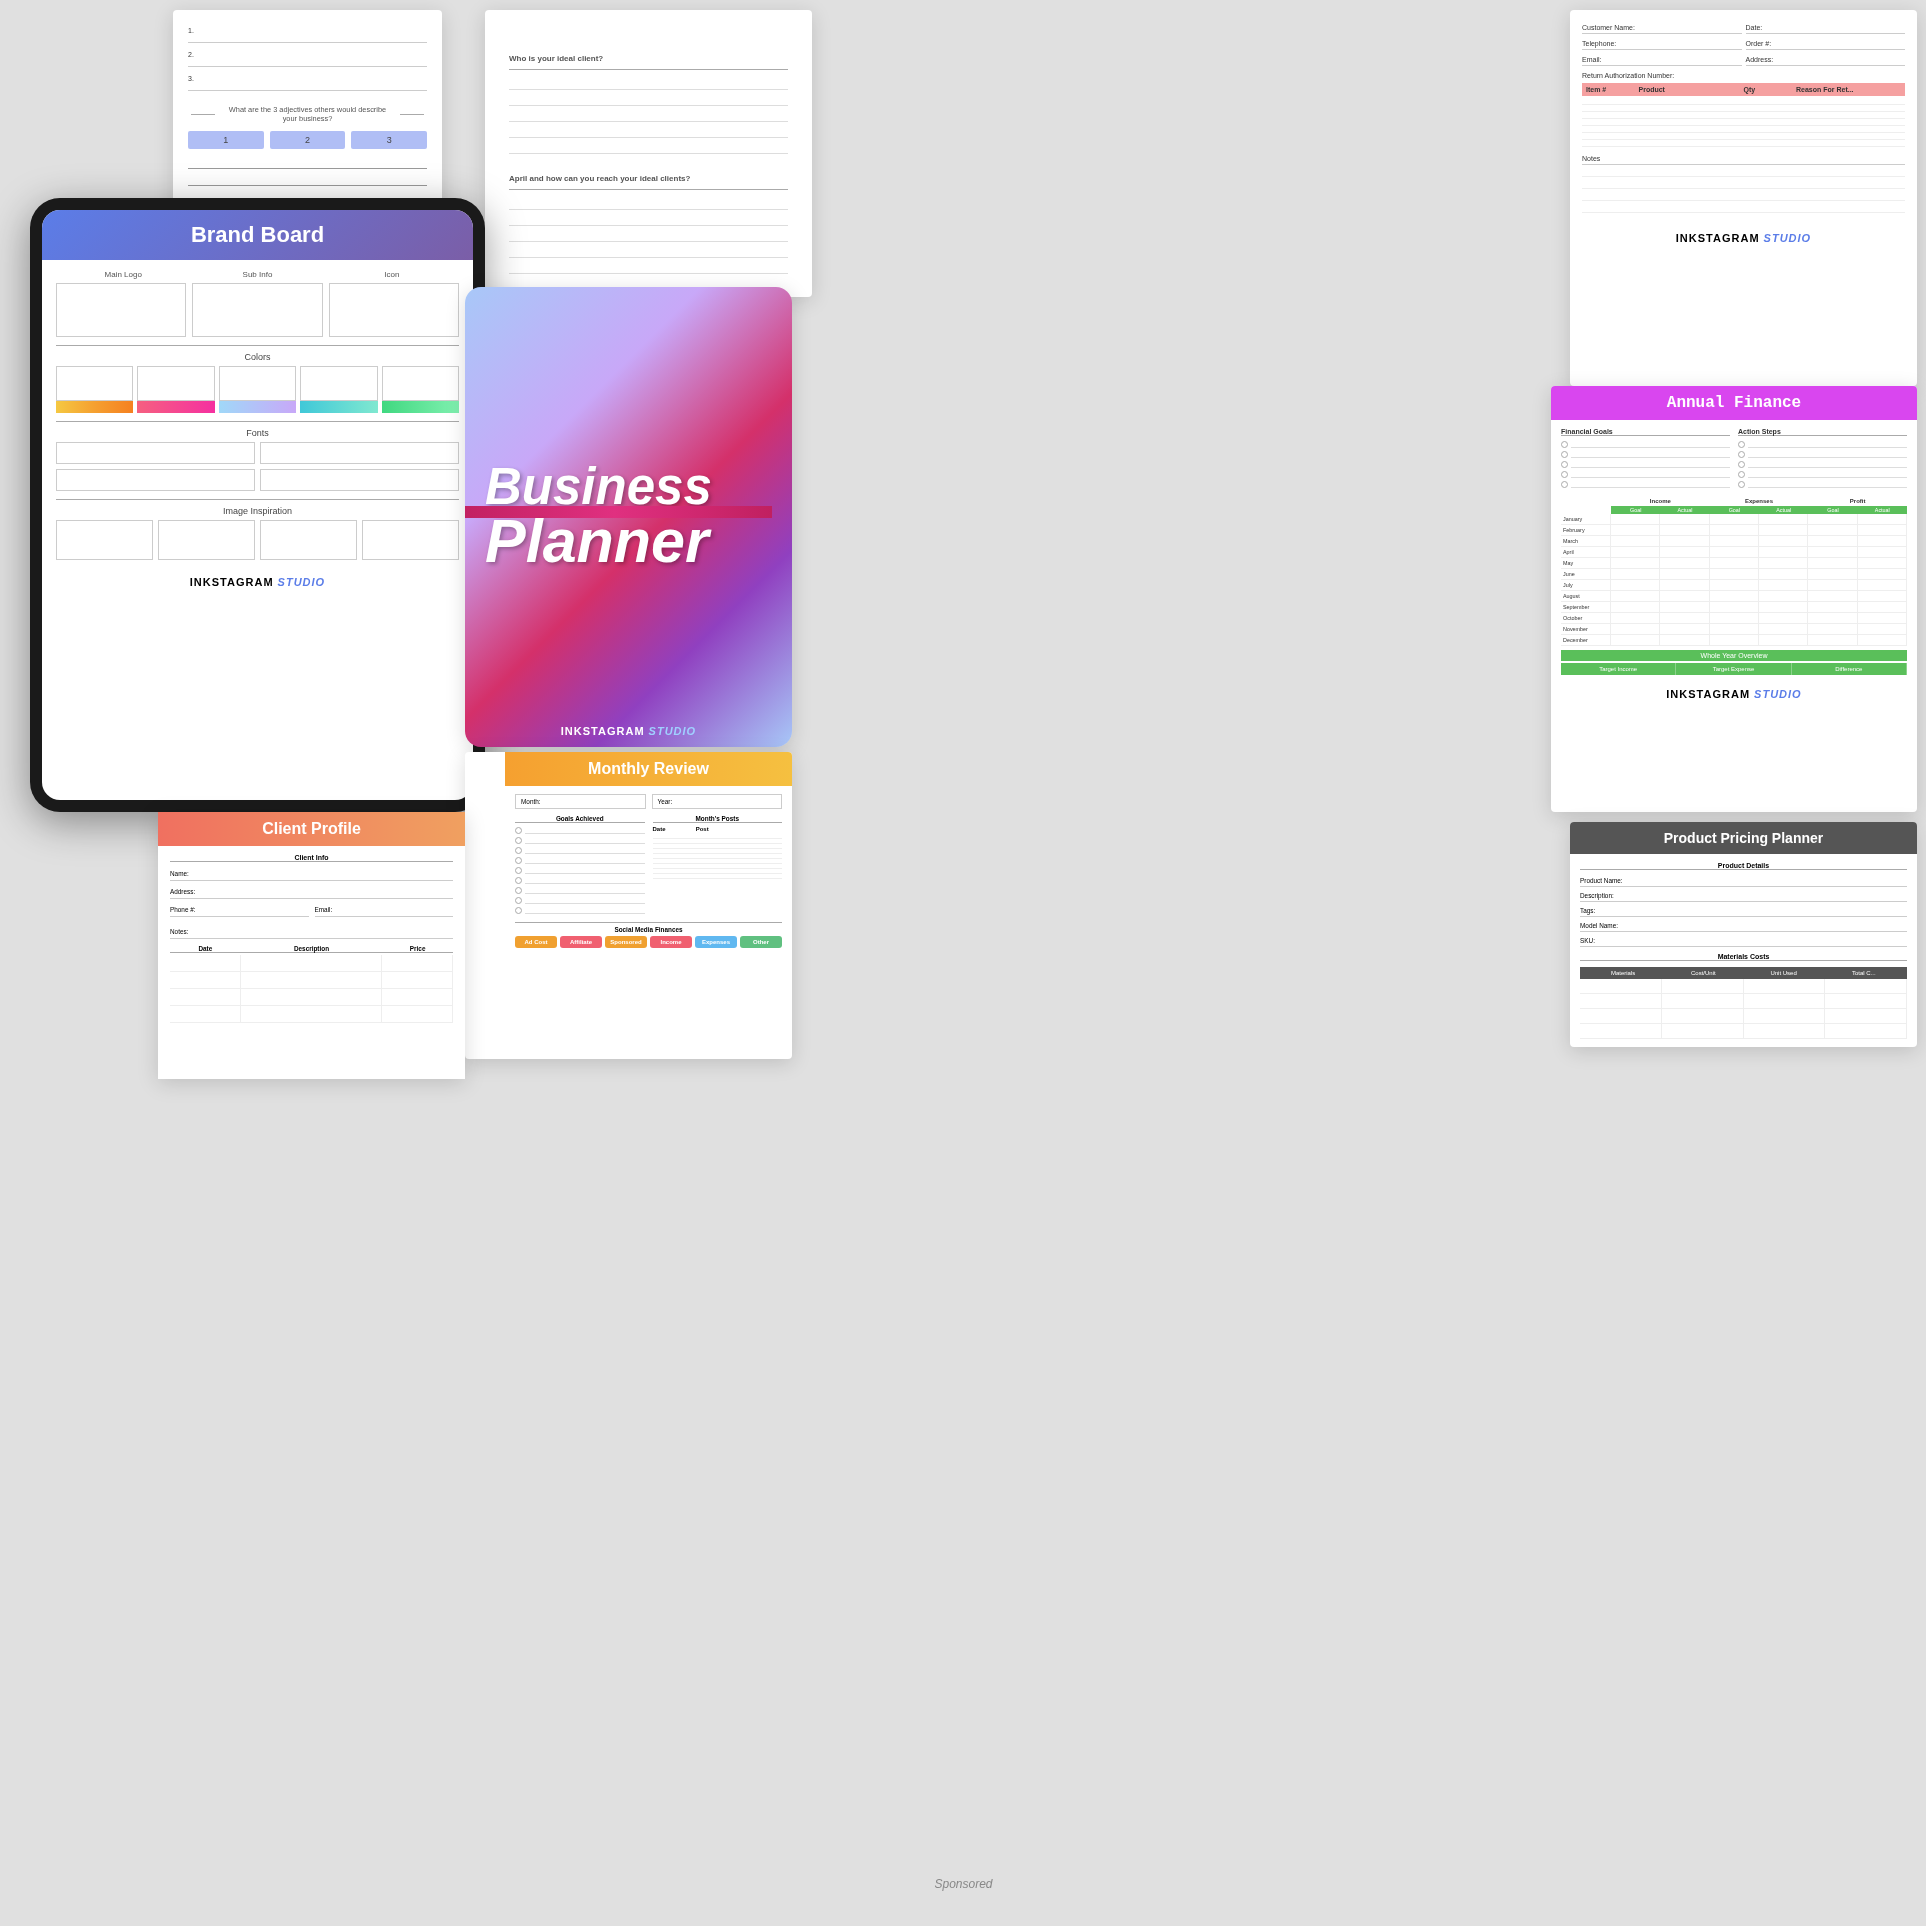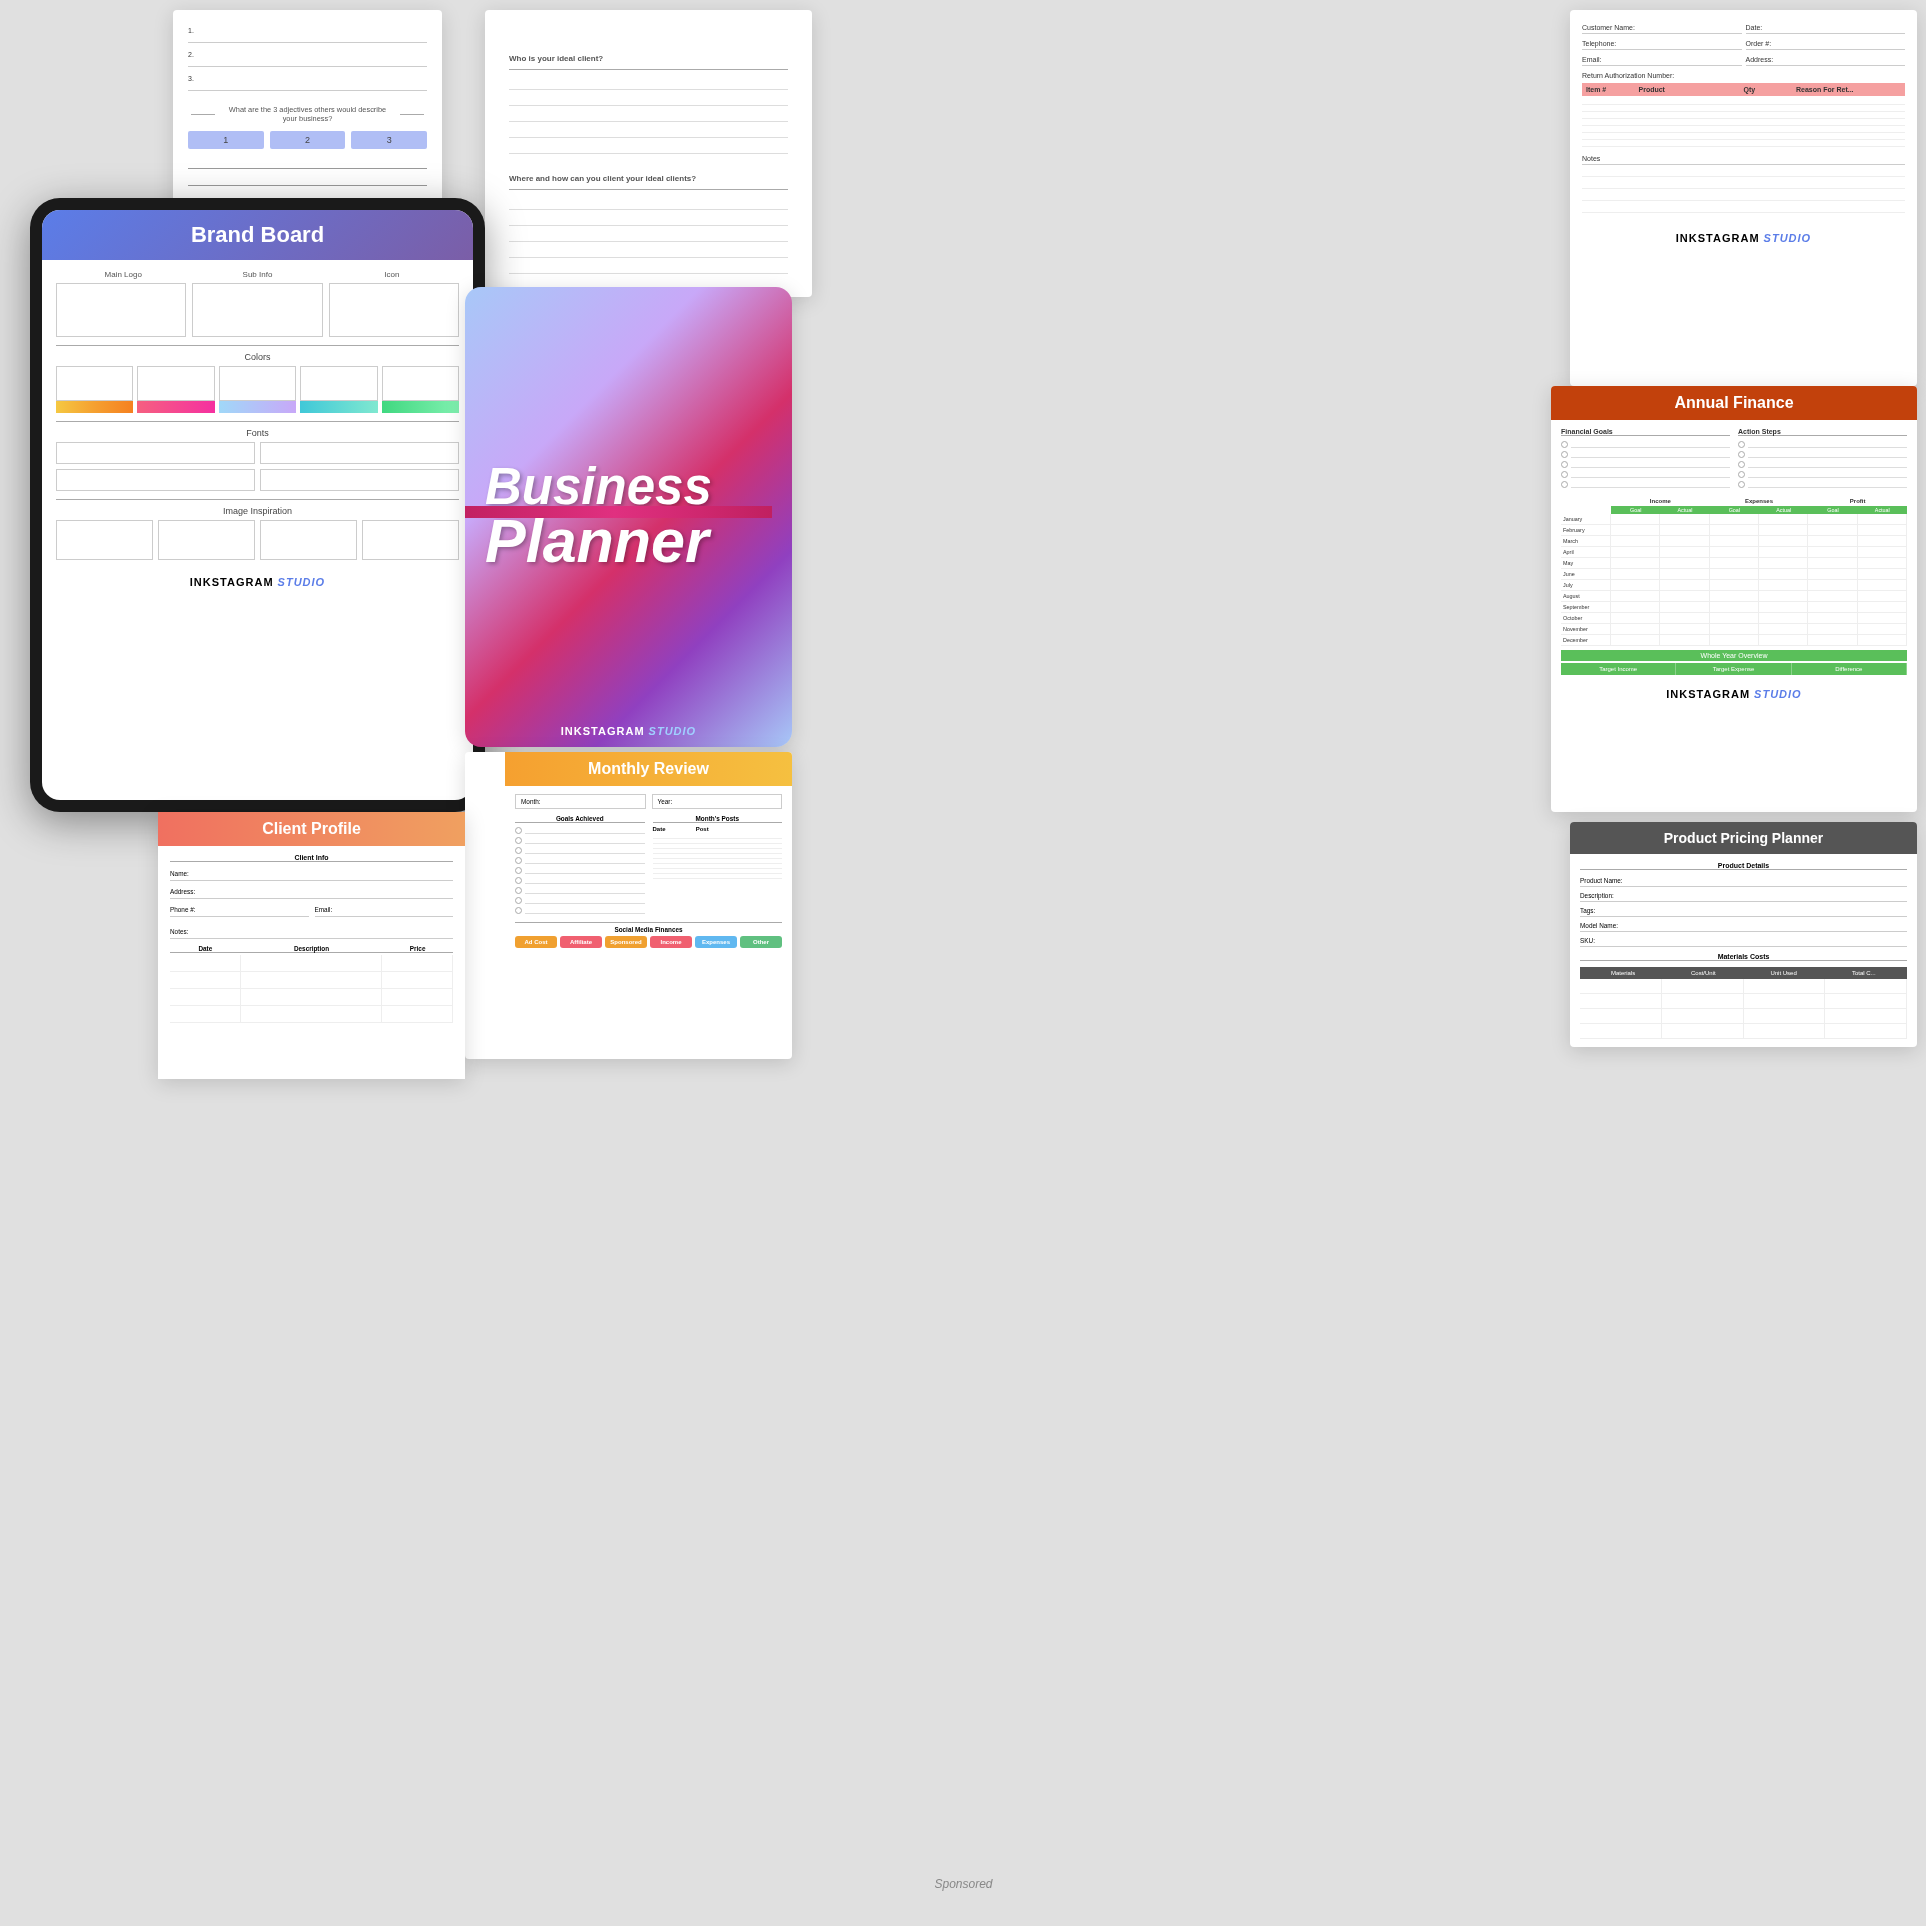--- a/index.html
+++ b/index.html
@@ -293,26 +293,27 @@
 
     
     .sheet-annual-finance {
       right: 10px;
       top: 386px;
       width: 366px;
       height: 426px;
       border-radius: 4px;
     }
     .af-header {
-      background: #c2410c;
+      background: #d946ef;
       color: white;
       text-align: center;
       padding: 8px;
       font-size: 16px;
       font-weight: bold;
+      font-family: Liberation Mono, monospace;
     }
     .af-content {
       padding: 8px 10px;
       font-size: 6.4px;
       color: #333;
     }
     .af-goals-section {
       display: grid;
       grid-template-columns: 1fr 1fr;
       gap: 8px;
@@ -536,21 +537,21 @@
       <div class="sheet-tc-question">Who is your ideal client?</div>
       <div style="border-bottom: 1px solid #aaa; margin-bottom: 6px;"></div>
       <div class="sheet-tc-lines">
         <div class="sheet-tc-line"></div>
         <div class="sheet-tc-line"></div>
         <div class="sheet-tc-line"></div>
         <div class="sheet-tc-line"></div>
         <div class="sheet-tc-line"></div>
       </div>
       <div style="margin-top: 20px;"></div>
-      <div class="sheet-tc-question">Where and how can you client your ideal clients?</div>
+      <div class="sheet-tc-question">April and how can you reach your ideal clients?</div>
       <div style="border-bottom: 1px solid #aaa; margin-bottom: 6px;"></div>
       <div class="sheet-tc-lines">
         <div class="sheet-tc-line"></div>
         <div class="sheet-tc-line"></div>
         <div class="sheet-tc-line"></div>
         <div class="sheet-tc-line"></div>
         <div class="sheet-tc-line"></div>
       </div>
     </div>
     <div class="inkstagram-logo">

